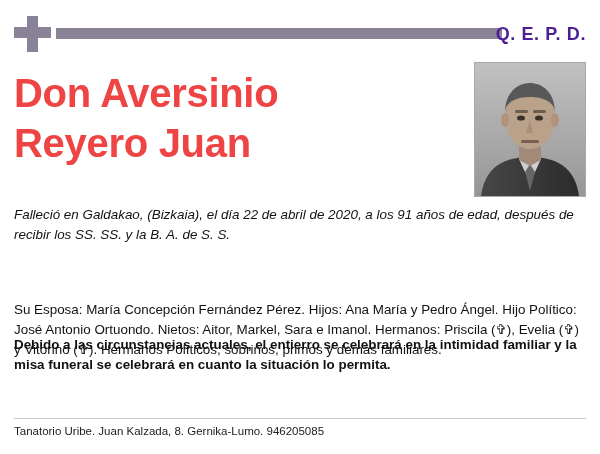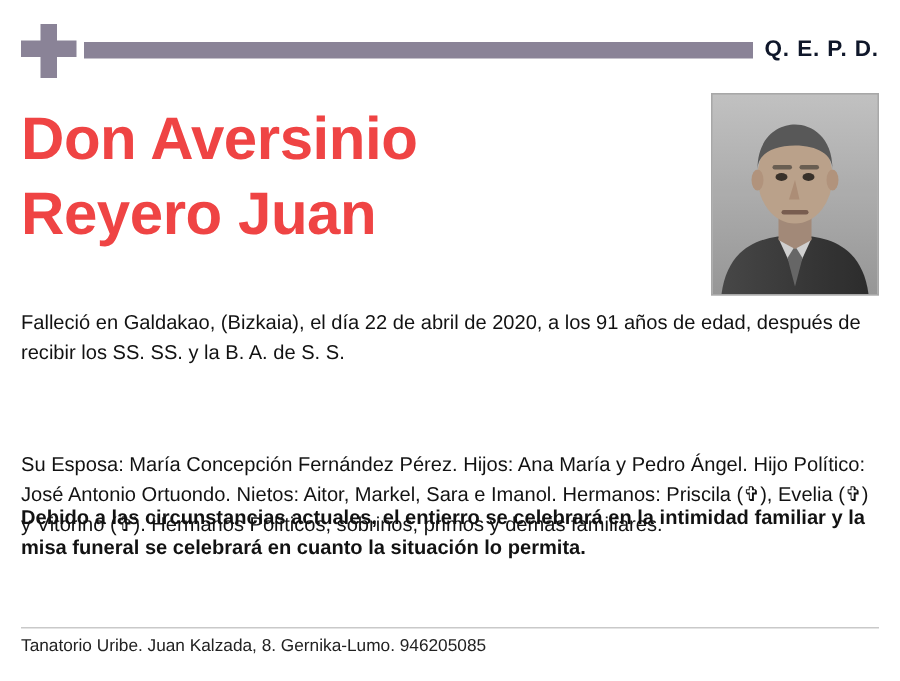--- a/index.html
+++ b/index.html
@@ -58,24 +58,24 @@
     left: 56px;
     top: 12px;
     width: 446px;
     height: 11px;
     background: #8a8397;
   }
   .qepd {
     position: absolute;
     right: 14px;
     top: 8px;
-    font-size: 15px;
+    font-size: 18px;
     font-weight: bold;
     letter-spacing: 0.6px;
-    color: #0f172a;
+    color: #4c1d95;
   }
 
   
   .name {
     position: absolute;
     left: 14px;
     top: 68px;
     width: 440px;
     font-size: 40px;
     line-height: 50px;
@@ -99,21 +99,21 @@
 
   
   .para {
     position: absolute;
     left: 14px;
     width: 572px;
     font-size: 13.4px;
     line-height: 20px;
     color: #121212;
   }
-  .p1 { top: 205px; }
+  .p1 { top: 205px; font-style: italic; }
   .p2 { top: 262px; margin-top: 38px; }
   .p3 {
     top: 335px;
     font-weight: bold;
   }
   .footer {
     position: absolute;
     left: 14px;
     top: 425px;
     width: 572px;

